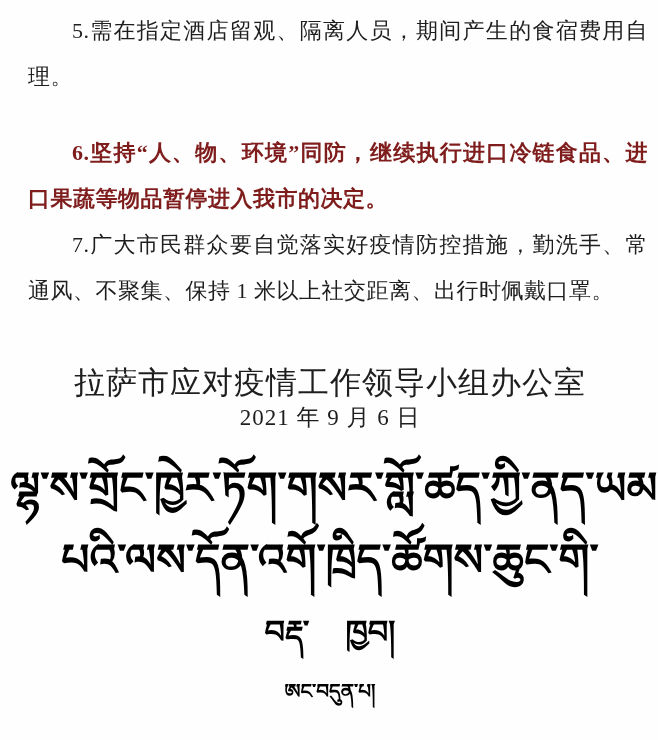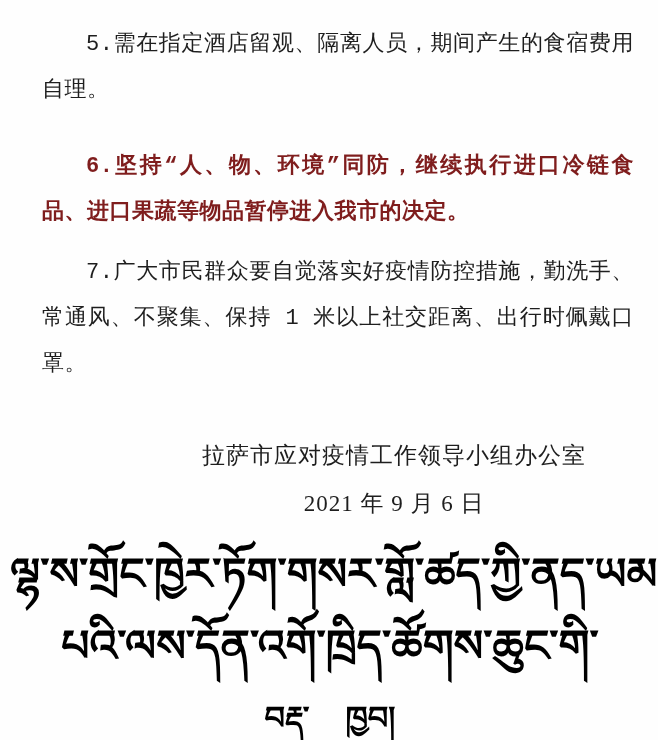--- a/index.html
+++ b/index.html
@@ -12,54 +12,52 @@
     width: 658px;
     height: 740px;
     box-sizing: border-box;
     background: #fefefe;
     overflow: hidden;
     padding: 8px 10px 0 28px;
     font-family: "Liberation Serif", serif;
     color: #1e1e1e;
   }
   .para {
-    margin: 14px;
+    margin: 0;
     font-size: 22px;
     line-height: 46px;
     letter-spacing: 0.5px;
     text-indent: 2em;
     text-align: justify;
-    font-family: Liberation Mono, monospace;
   }
   .para.bold {
     font-weight: 700;
     color: #7f1d1d;
   }
   .para.gap-before {
     margin-top: 30px;
   }
   .sig-block {
     margin-top: 54px;
     text-align: right;
     padding-right: 62px;
   }
   .sig-inner {
     display: inline-block;
     text-align: center;
   }
   .sig-name {
-    font-size: 23px;
+    font-size: 31px;
     line-height: 30px;
     letter-spacing: 1px;
-    font-family: Liberation Mono, monospace;
   }
   .sig-date {
     font-size: 23px;
     line-height: 30px;
-    margin-top: 17px;
+    margin-top: 5px;
     letter-spacing: 1px;
   }
   .tibetan-block {
     margin-top: 18px;
     margin-left: -18px;   
     margin-right: -2px;
     text-align: center;
     color: #000000;
     font-weight: 700;
   }

